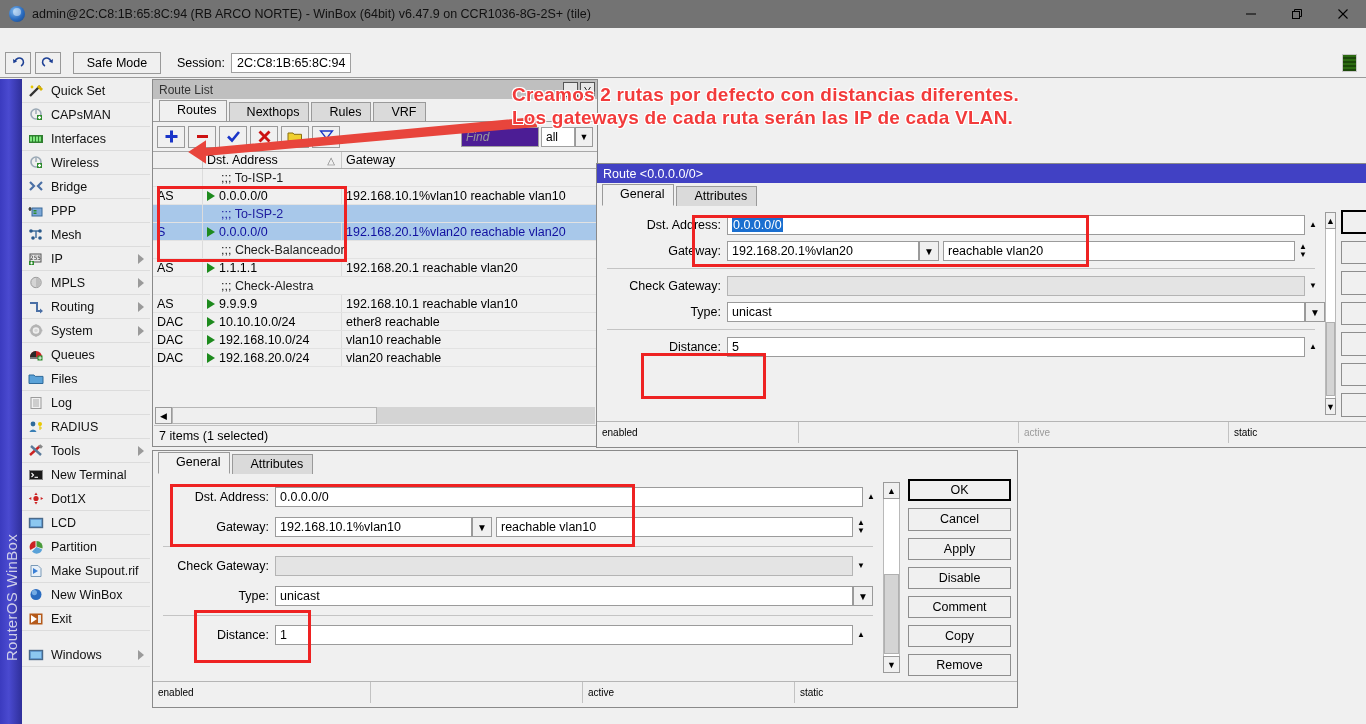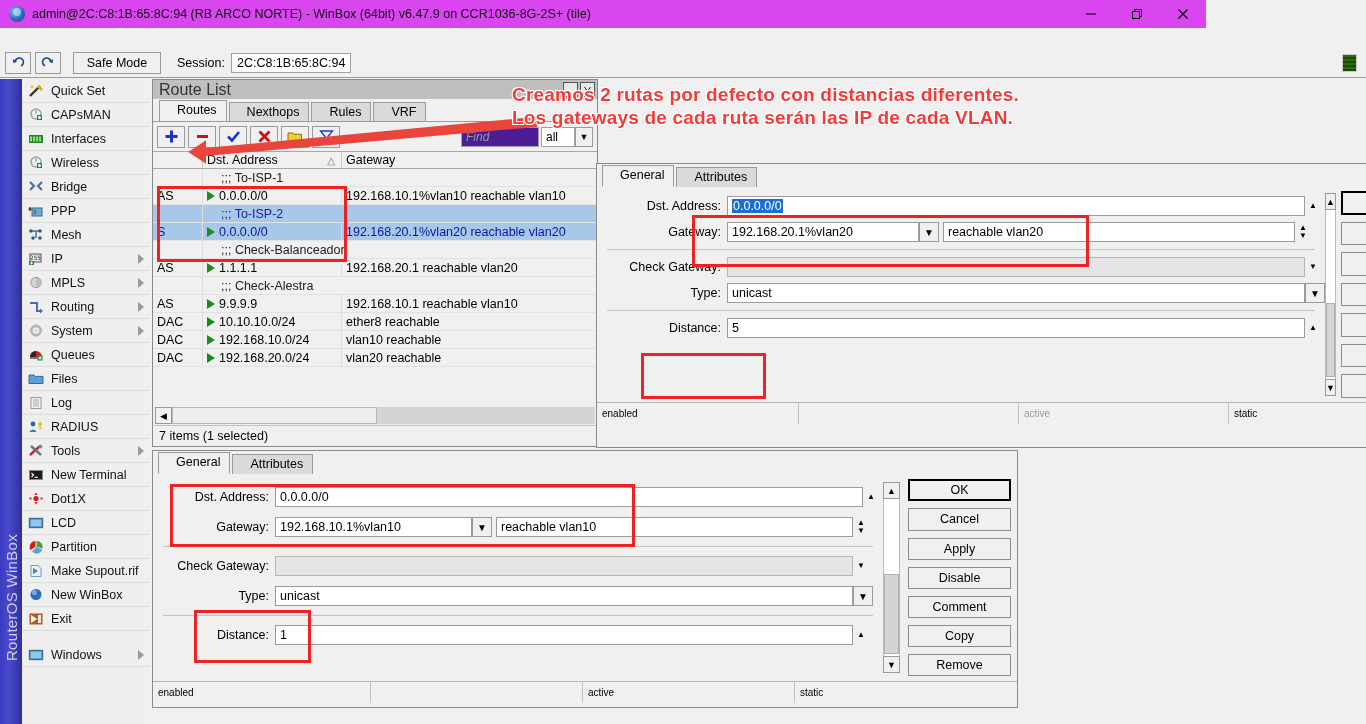--- a/index.html
+++ b/index.html
@@ -9,22 +9,22 @@
     overflow: hidden;
     background: #f0f0f0;
     font-family: "Liberation Sans", sans-serif;
     font-size: 12px;
     color: #000;
   }
   #root { position: relative; width: 1366px; height: 724px; }
 
   
   .titlebar {
-    position: absolute; left: 0; top: 0; width: 1206px; height: 28px;
-    background: #d946ef; display: flex; align-items: center;
+    position: absolute; left: 0; top: 0; width: 1366px; height: 28px;
+    background: #737373; display: flex; align-items: center;
   }
   .tb-icon {
     width: 16px; height: 16px; margin-left: 9px; margin-right: 7px;
     border-radius: 50%;
     background: radial-gradient(circle at 35% 32%, #7fb9ef 0%, #2a6cc0 55%, #17417e 100%);
     position: relative;
   }
   .tb-icon::after {
     content:""; position:absolute; left:4px; top:2px; width:8px; height:8px;
     border-radius:50%; background: rgba(255,255,255,0.45);
@@ -99,21 +99,21 @@
   .sb-arrow {
     position: absolute; right: 6px; top: 50%; transform: translateY(-50%);
     width: 0; height: 0; border-top: 5px solid transparent;
     border-bottom: 5px solid transparent; border-left: 6px solid #9a9a9a;
   }
 
   
   .win { position: absolute; background: #f0f0f0; border: 1px solid #8a8a8a; }
   .win-title {
     height: 19px; background: #bfbfbf; display:flex; align-items:center;
-    padding-left: 6px; font-size: 16px; color: #333;
+    padding-left: 6px; font-size: 12px; color: #333;
   }
   .win-title.blue { background: #4141c4; color: #fff; font-size: 12.5px; }
   .wt-ctrls { margin-left:auto; display:flex; }
   .wt-box {
     width: 15px; height: 15px; border: 1px solid #555; background:#e8e8e8;
     margin-right: 2px; display:flex; align-items:center; justify-content:center;
     font-size: 9px; line-height:1;
   }
 
   
@@ -711,20 +711,21 @@
     <div class="rl-hscroll">
       <div class="hs-arrow">◀</div>
       <div class="hs-thumb"></div>
       <div class="hs-track"></div>
     </div>
 
     <div class="rl-status">7 items (1 selected)</div>
   </div>
 
   <div class="win" id="dlgtop" style="left:596px; top:163px; width:772px; height:285px;">
+    <div class="win-title blue">Route &lt;0.0.0.0/0&gt;</div>
 
     <div class="tabs" style="padding-left:5px;">
       <div class="tab active">General</div>
       <div class="tab">Attributes</div>
     </div>
 
     <div style="display:flex; height:215px;">
       <div style="flex:1; padding:6px 0 0 0; position:relative;">
         <div class="frow">
           <div class="flabel" style="width:130px;">Dst. Address:</div>

